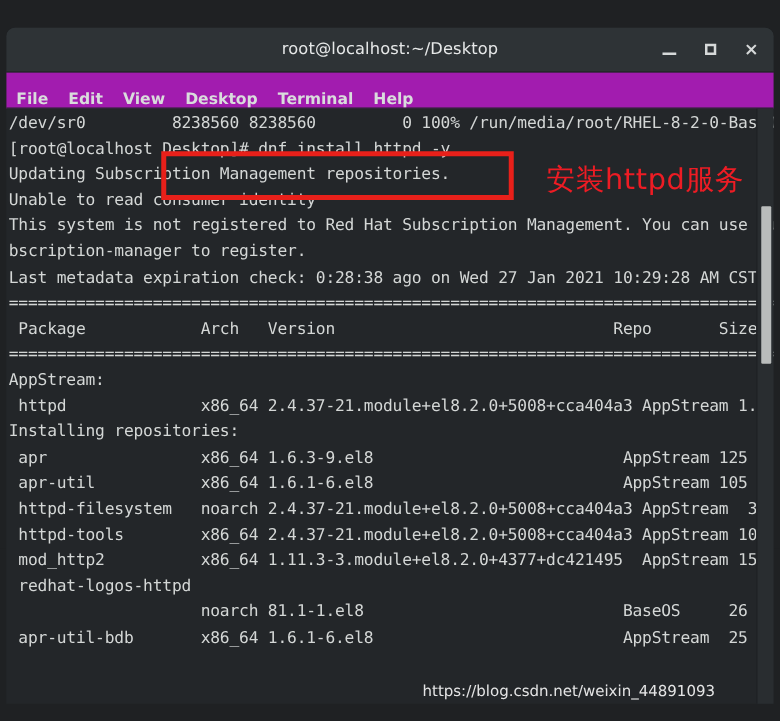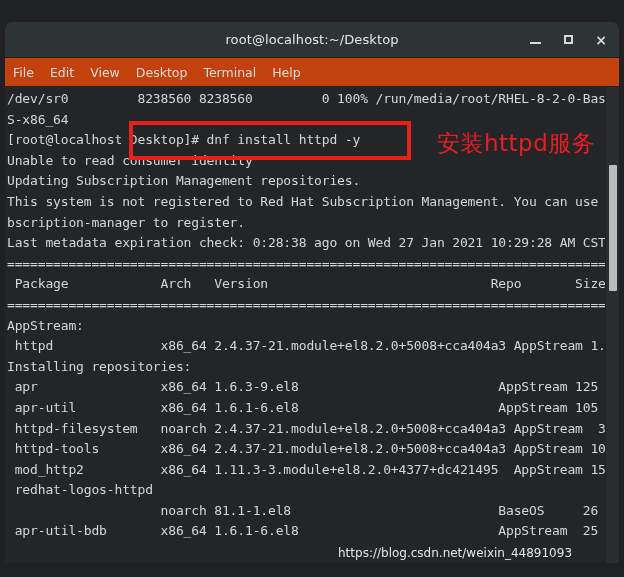--- a/index.html
+++ b/index.html
@@ -81,26 +81,27 @@
     height: 9px;
     border: 2px solid #d6d9d9;
     box-sizing: border-box;
   }
   .btn-close span {
     font-size: 14px;
     font-weight: bold;
   }
   .menubar {
     height: 28px;
-    background: #c2410c;
-    display: flex;
-    align-items: center;
+    background: #a21caf;
+    display: flex;
+    align-items: flex-end;
     padding-left: 8px;
     gap: 16px;
     border-bottom: 1px solid #212427;
+    font-weight: bold;
   }
   .menu-item {
     font-family: "DejaVu Sans", sans-serif;
     font-size: 12.5px;
     color: #d9dcdc;
     cursor: default;
     white-space: nowrap;
   }
   
   .term {
@@ -202,24 +203,23 @@
       <div class="menu-item">Edit</div>
       <div class="menu-item">View</div>
       <div class="menu-item">Desktop</div>
       <div class="menu-item">Terminal</div>
       <div class="menu-item">Help</div>
     </div>
 
     <div class="term">
       <div class="term-lines">
         <div class="line">/dev/sr0         8238560 8238560         0 100% /run/media/root/RHEL-8-2-0-BaseO</div>
-        <div class="line">S-x86_64</div>
         <div class="line">[root@localhost Desktop]# dnf install httpd -y</div>
+        <div class="line">Updating Subscription Management repositories.</div>
         <div class="line">Unable to read consumer identity</div>
-        <div class="line">Updating Subscription Management repositories.</div>
         <div class="line">This system is not registered to Red Hat Subscription Management. You can use su</div>
         <div class="line">bscription-manager to register.</div>
         <div class="line">Last metadata expiration check: 0:28:38 ago on Wed 27 Jan 2021 10:29:28 AM CST.</div>
         <div class="line">================================================================================</div>
         <div class="line"> Package            Arch   Version                             Repo       Size</div>
         <div class="line">================================================================================</div>
         <div class="line">AppStream:</div>
         <div class="line"> httpd              x86_64 2.4.37-21.module+el8.2.0+5008+cca404a3 AppStream 1.4 M</div>
         <div class="line">Installing repositories:</div>
         <div class="line"> apr                x86_64 1.6.3-9.el8                          AppStream 125 k</div>

